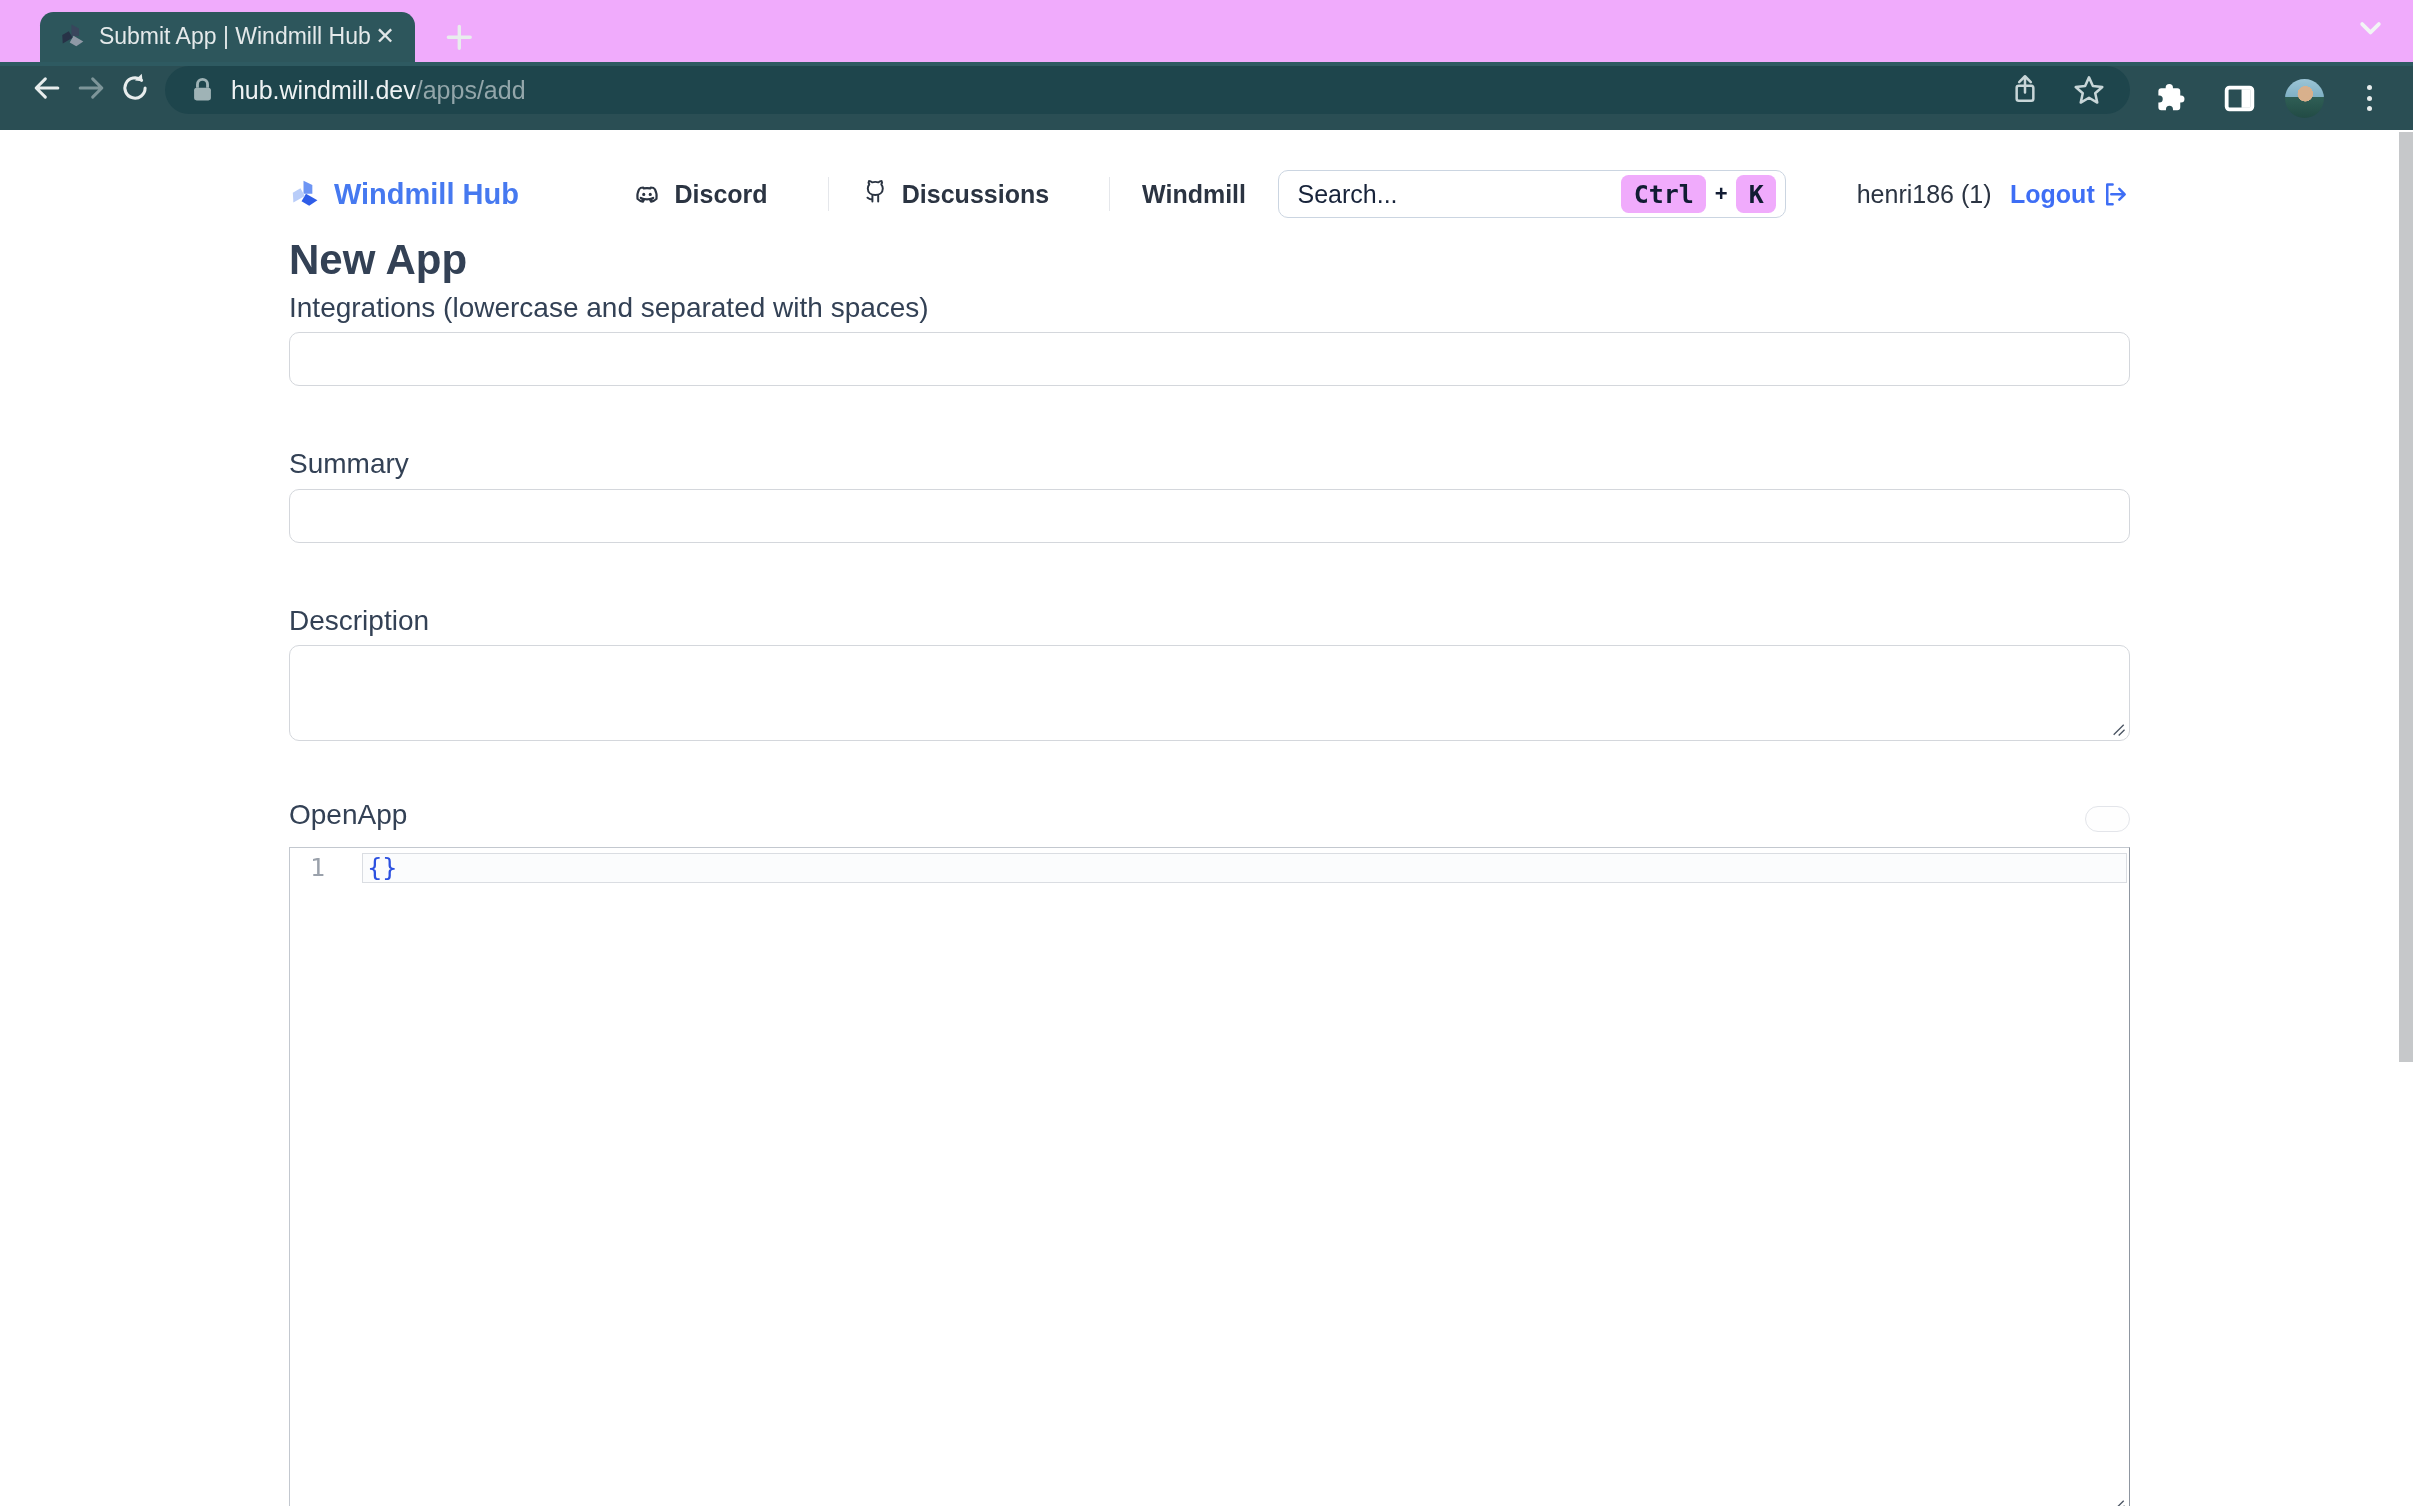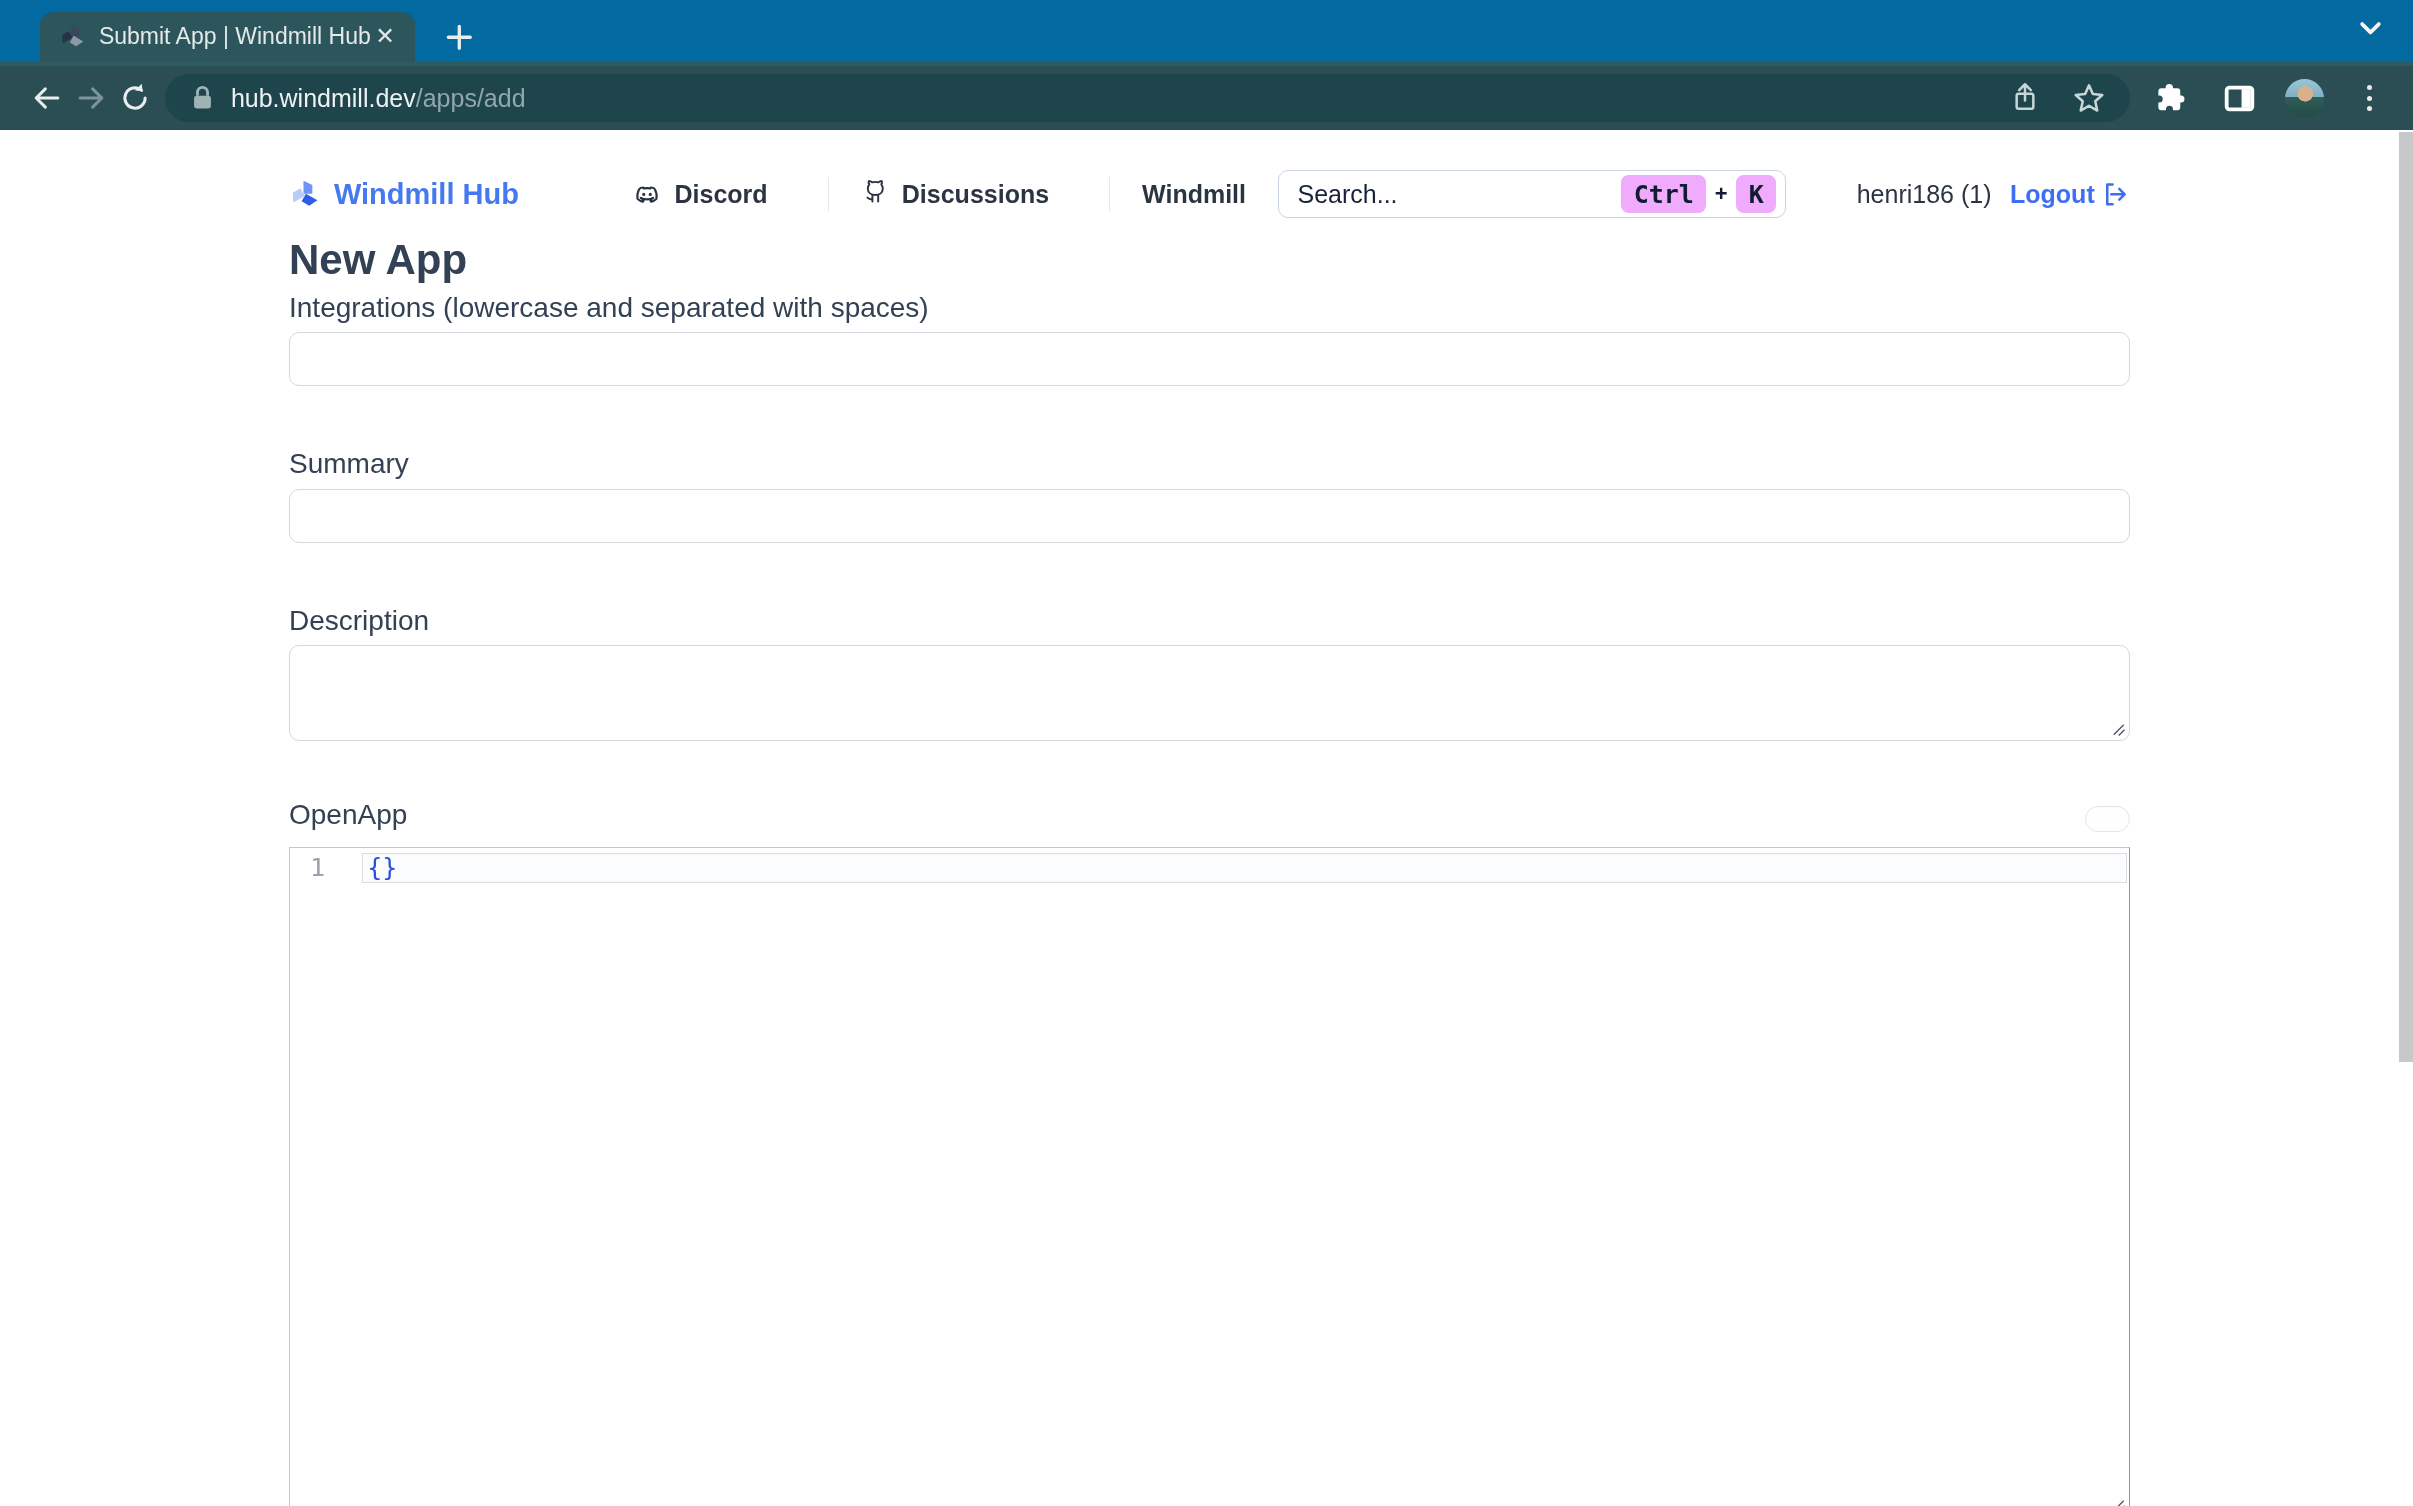--- a/index.html
+++ b/index.html
@@ -1,32 +1,32 @@
 <!DOCTYPE html>
 <html style="font-size:13.4px"><head>
 <meta charset="utf-8">
 <style>
   * { margin:0; padding:0; box-sizing:border-box; }
   html,body { width:2413px; height:1507px; overflow:hidden; }
   body { font-family:"Liberation Sans", sans-serif; background:#fff; }
 
   
-  .tabbar { height:62px; background:#0369a1; position:relative; }
+  .tabbar { height:62px; background:#f0abfc; position:relative; }
   .tab { position:absolute; left:40px; top:11.8px; width:375px; height:50px;
          background:#2d565c; border-radius:13.4px 13.4px 0 0; display:flex;
          align-items:center; padding:0 15px 0 18.5px; }
   .favicon { width:27px; height:27px; flex:0 0 auto; }
   .tab-title { flex:1; margin-left:13.4px; font-size:23px; color:#e4e9ea;
                white-space:nowrap; overflow:hidden; }
   .tab-close { color:#e0e6e7; font-size:23.5px; line-height:1; padding:3.4px 5px; cursor:default; }
   .newtab { position:absolute; left:436px; top:13.4px; width:47px; height:47px;
             display:flex; align-items:center; justify-content:center; }
   .tab-chevron { position:absolute; right:30px; top:18.5px; }
   .toolbar { height:68px; background:#2a4e54; border-top:4.2px solid #2e5a61;
-             display:flex; align-items:center; padding:0 22px 0 25px; }
+             display:flex; padding:0 22px 0 25px; }
   .nav-btn { width:44px; height:44px; display:flex; align-items:center;
              justify-content:center; flex:0 0 auto; }
   .omnibox { flex:1; height:48px; background:#1e454c; border-radius:24px;
              margin:0 15px 0 8.4px; display:flex; align-items:center;
              padding:0 23.5px; min-width:0; }
   .url { font-size:25px; margin-left:15px; white-space:nowrap; }
   .url .host { color:#eef2f3; }
   .url .path { color:#93a6aa; }
   .omni-spacer { flex:1; }
   .pill-icon { margin-left:32px; display:flex; align-items:center; }

